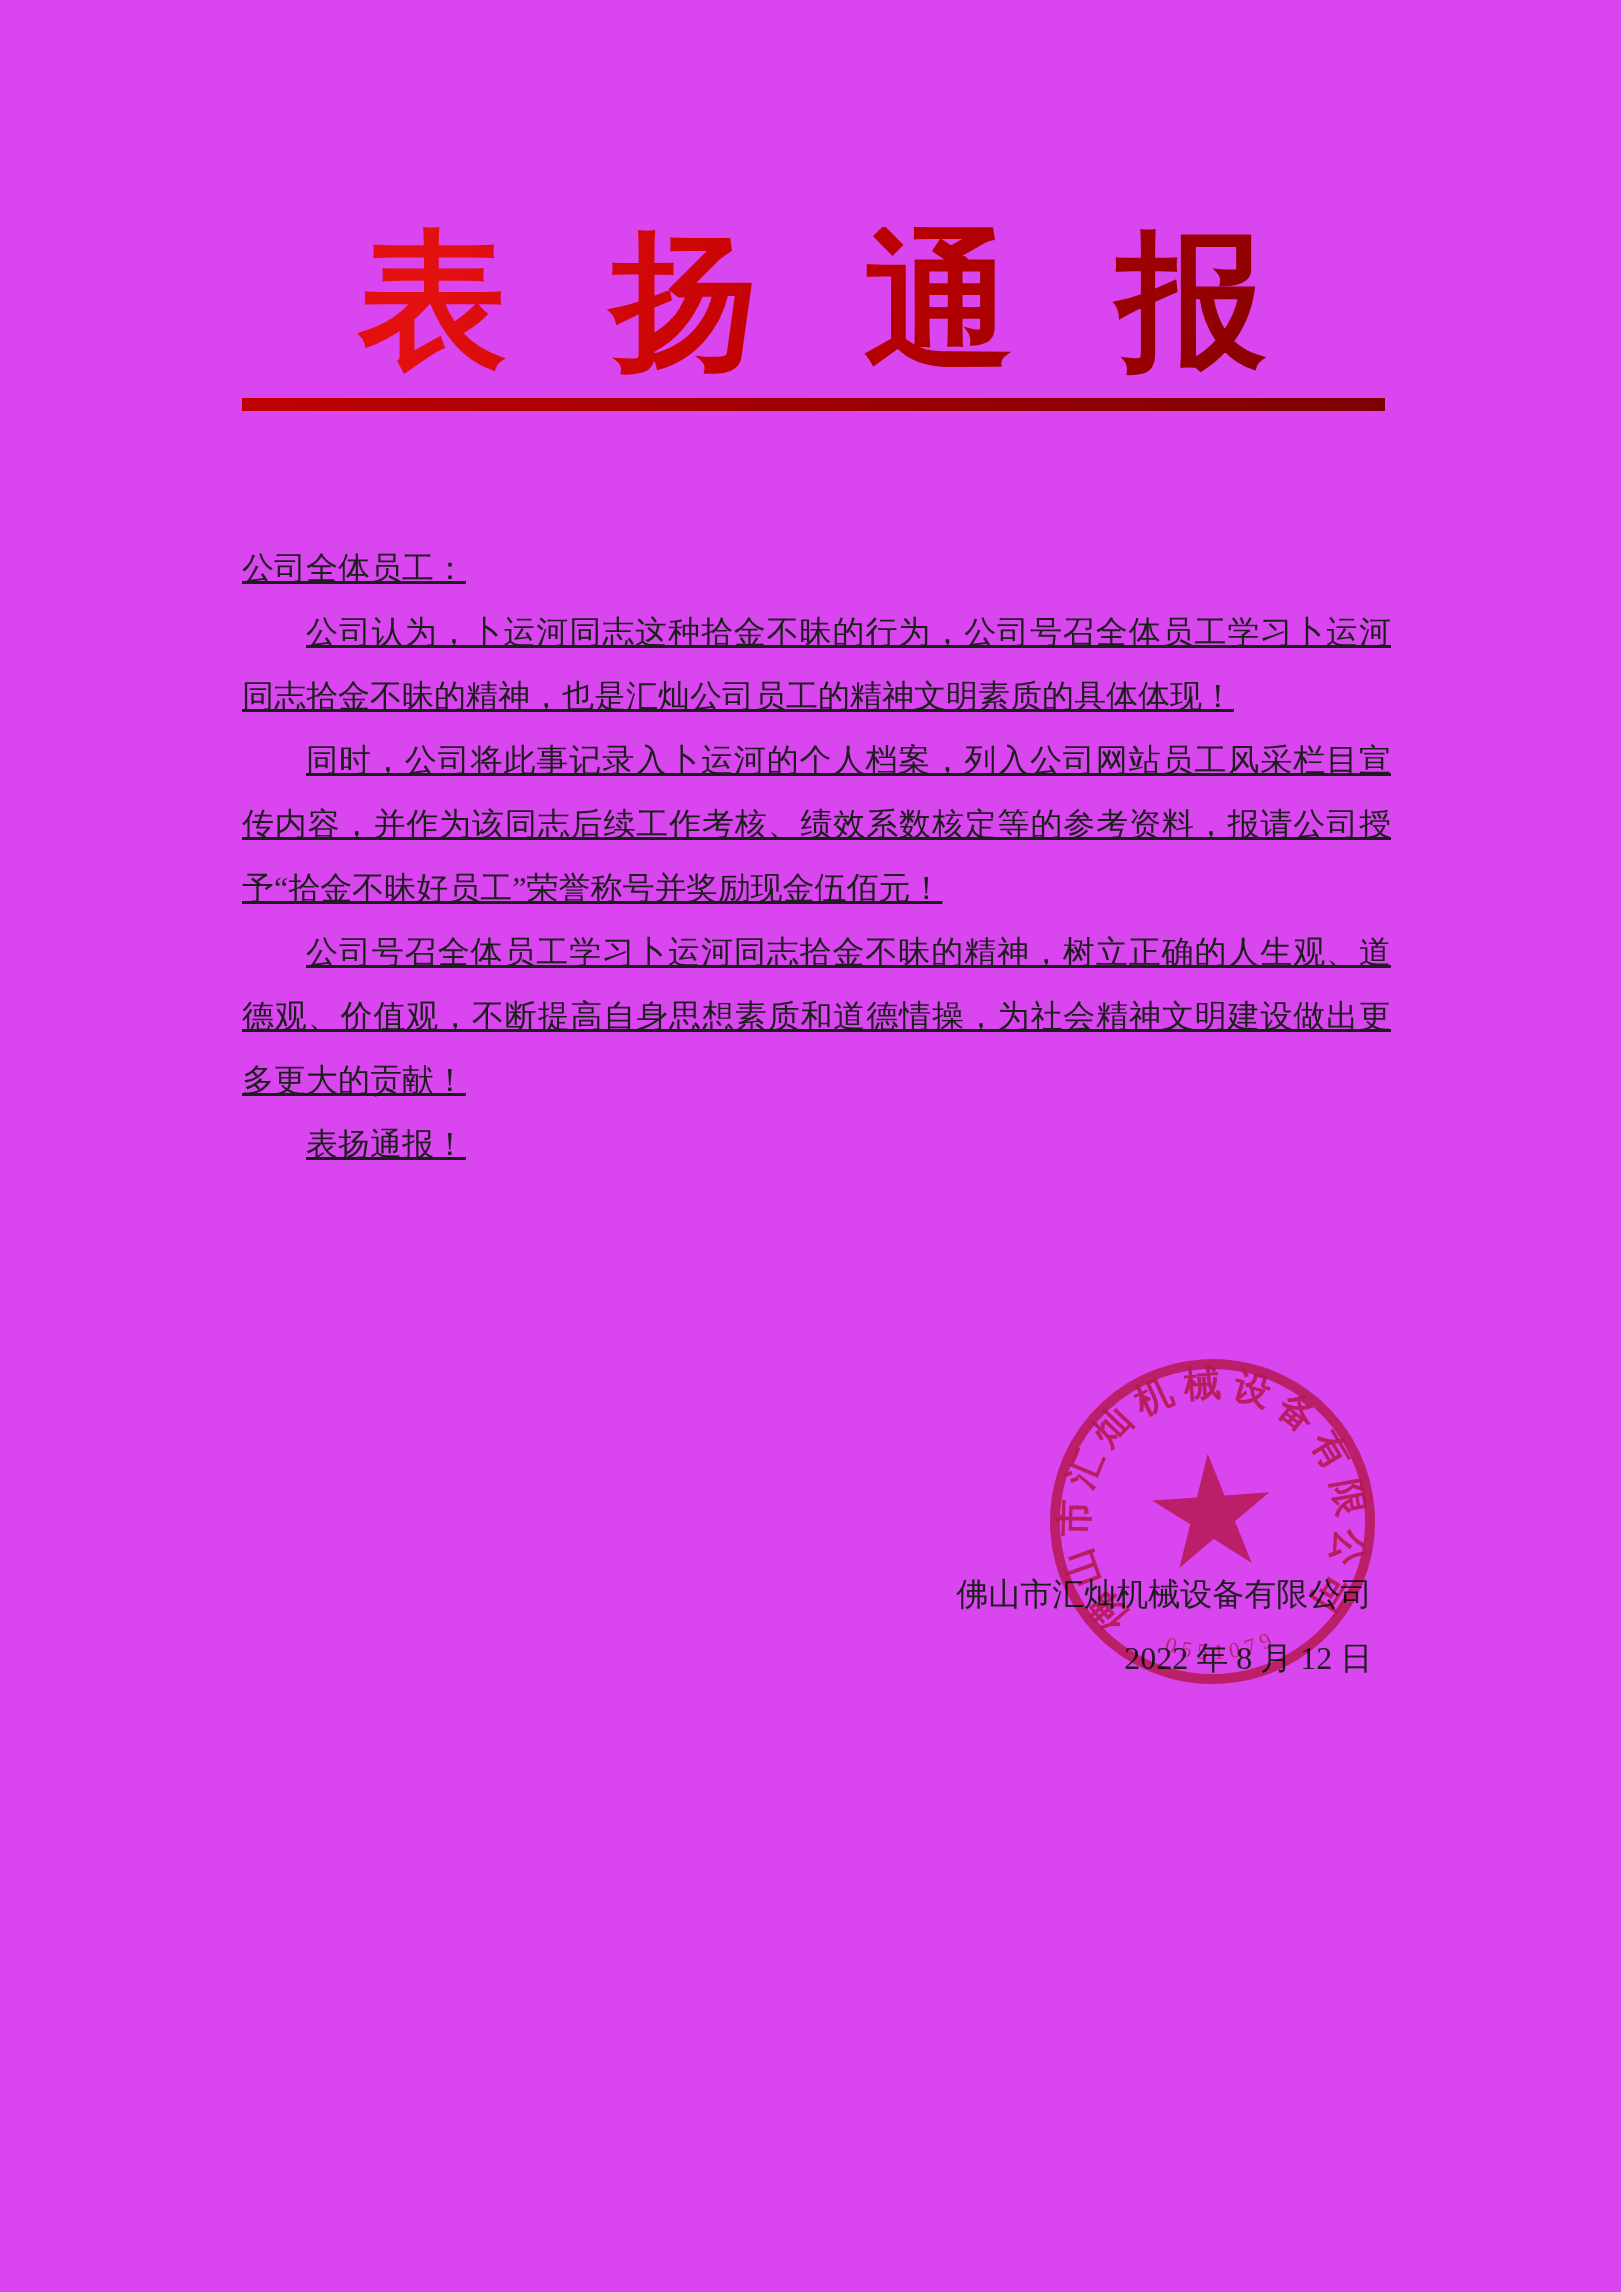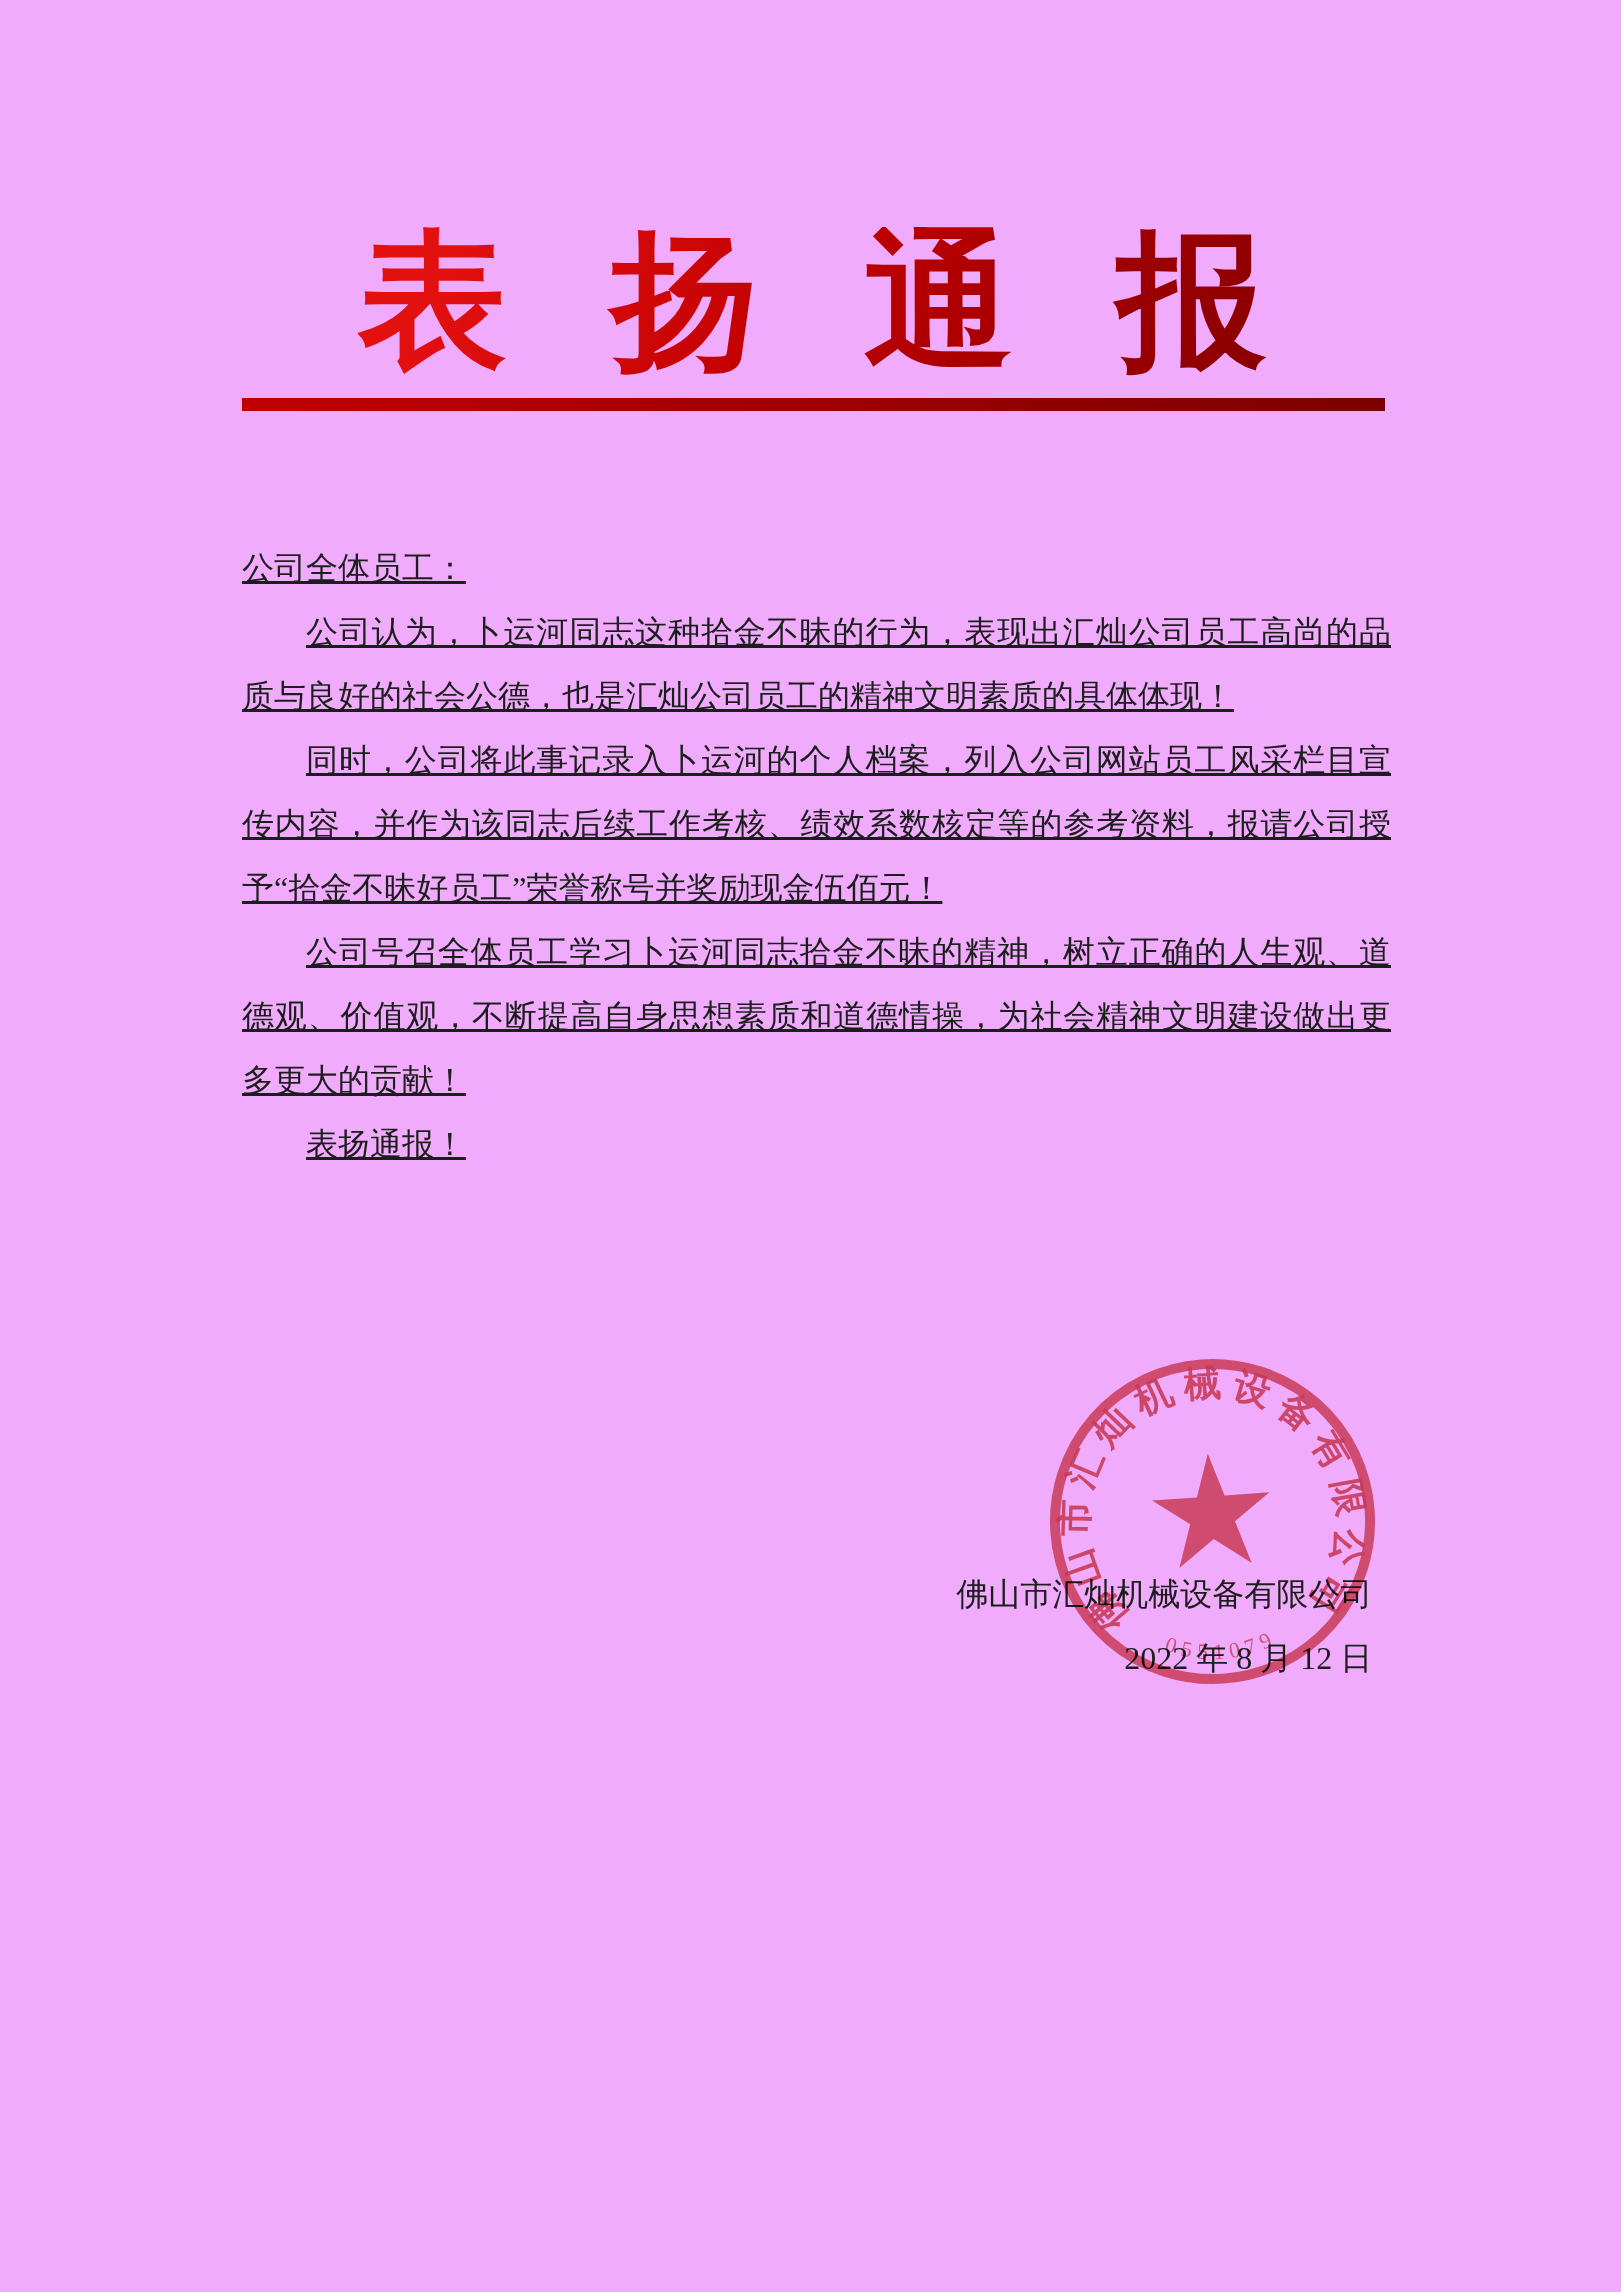--- a/index.html
+++ b/index.html
@@ -1,19 +1,19 @@
 <!DOCTYPE html>
 <html style="--title_red: #c00000; --title_red_light: #e31010; --title_red_dark: #7d0000; --text: #1d1d1d; --stamp: #d24a4a;"><head>
 <meta charset="utf-8">
 <style>
   html,body{margin:0;padding:0;background:#e8e8e8;}
   .page{
     position:relative;
     width:1621px;height:2293px;
-    background:#f0abfc;
+    background:#d946ef;
     margin:0 auto;
     overflow:hidden;
     font-family:"Liberation Serif","DejaVu Serif",serif;
     color:var(--text,#1d1d1d);
   }
   
   .doc-title{
     position:absolute;
     left:358px;top:227px;
     margin:0;
@@ -100,21 +100,21 @@
 <body>
 
 <div class="page">
 
   <h1 class="doc-title">表扬通报</h1>
 
   <div class="title-rule"></div>
 
   <main class="body-text">
     <p class="salutation">公司全体员工：</p>
-    <p class="para">公司认为，卜运河同志这种拾金不昧的行为，表现出汇灿公司员工高尚的品质与良好的社会公德，也是汇灿公司员工的精神文明素质的具体体现！</p>
+    <p class="para">公司认为，卜运河同志这种拾金不昧的行为，公司号召全体员工学习卜运河同志拾金不昧的精神，也是汇灿公司员工的精神文明素质的具体体现！</p>
     <p class="para">同时，公司将此事记录入卜运河的个人档案，列入公司网站员工风采栏目宣传内容，并作为该同志后续工作考核、绩效系数核定等的参考资料，报请公司授予“拾金不昧好员工”荣誉称号并奖励现金伍佰元！</p>
     <p class="para">公司号召全体员工学习卜运河同志拾金不昧的精神，树立正确的人生观、道德观、价值观，不断提高自身思想素质和道德情操，为社会精神文明建设做出更多更大的贡献！</p>
     <p class="closing">表扬通报！</p>
   </main>
 
   <div class="signature">
     <p>佛山市汇灿机械设备有限公司</p>
     <p>2022 年 8 月 12 日</p>
   </div>
 

